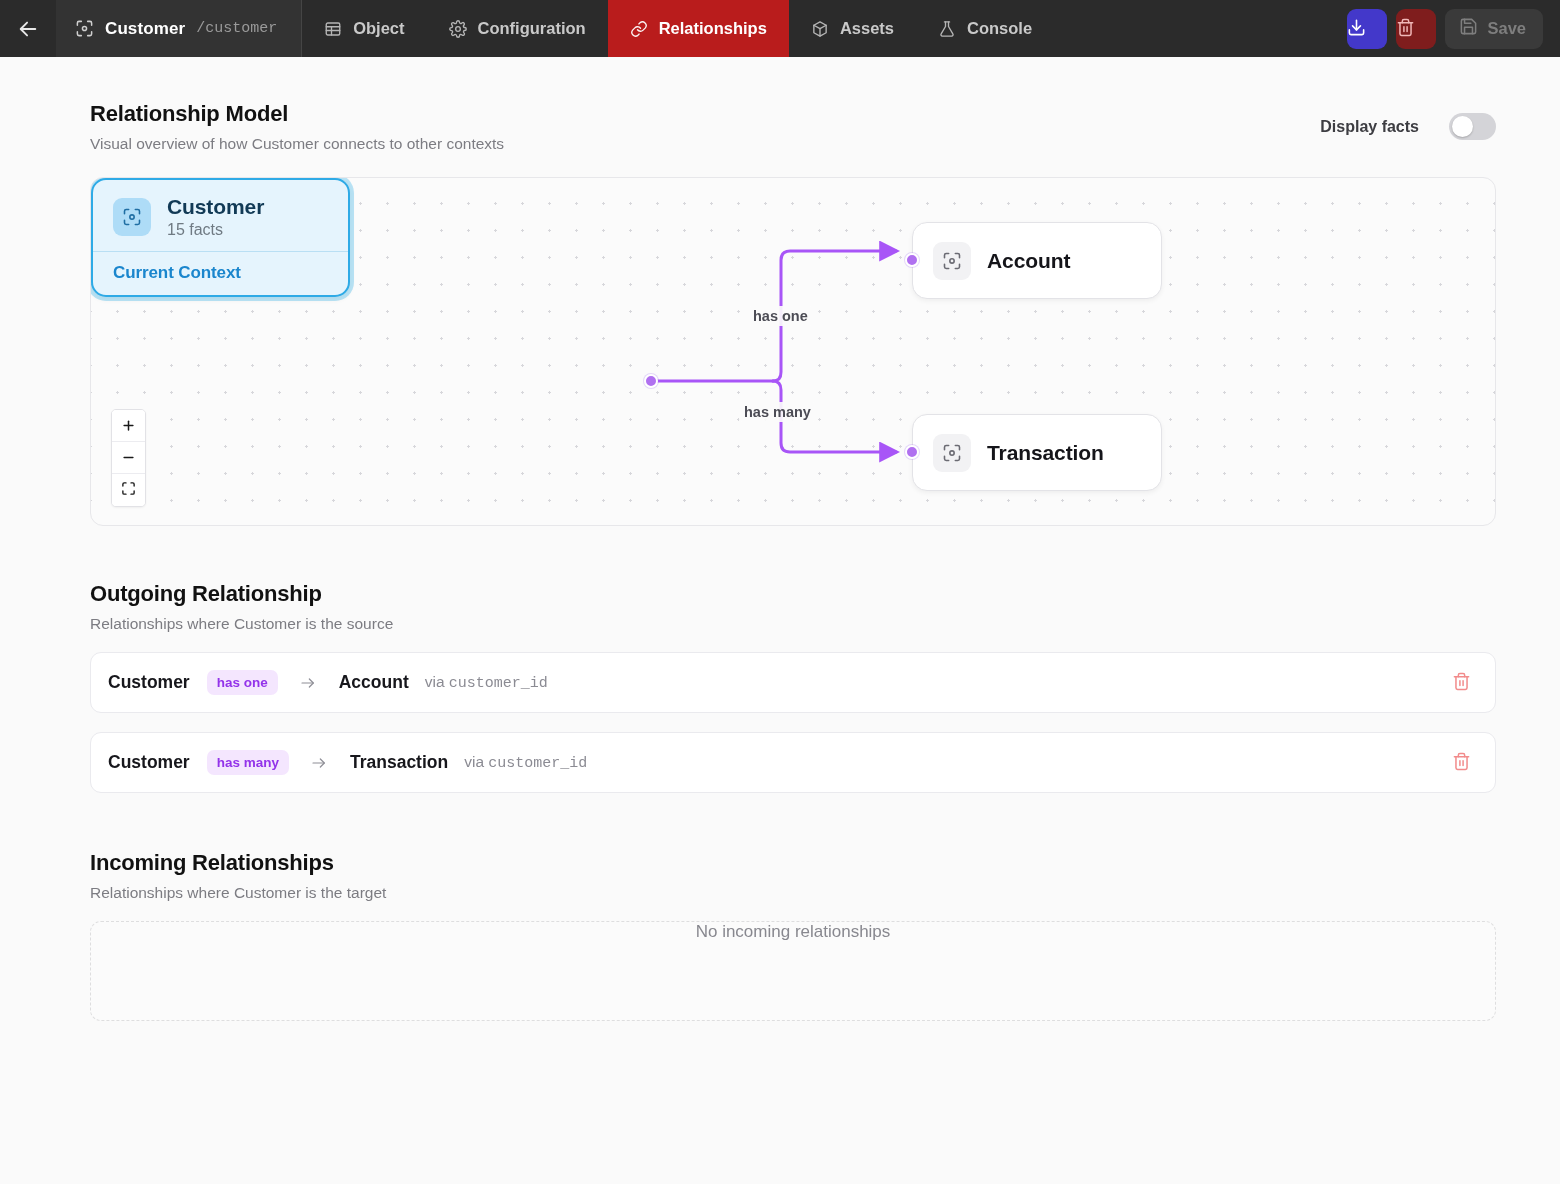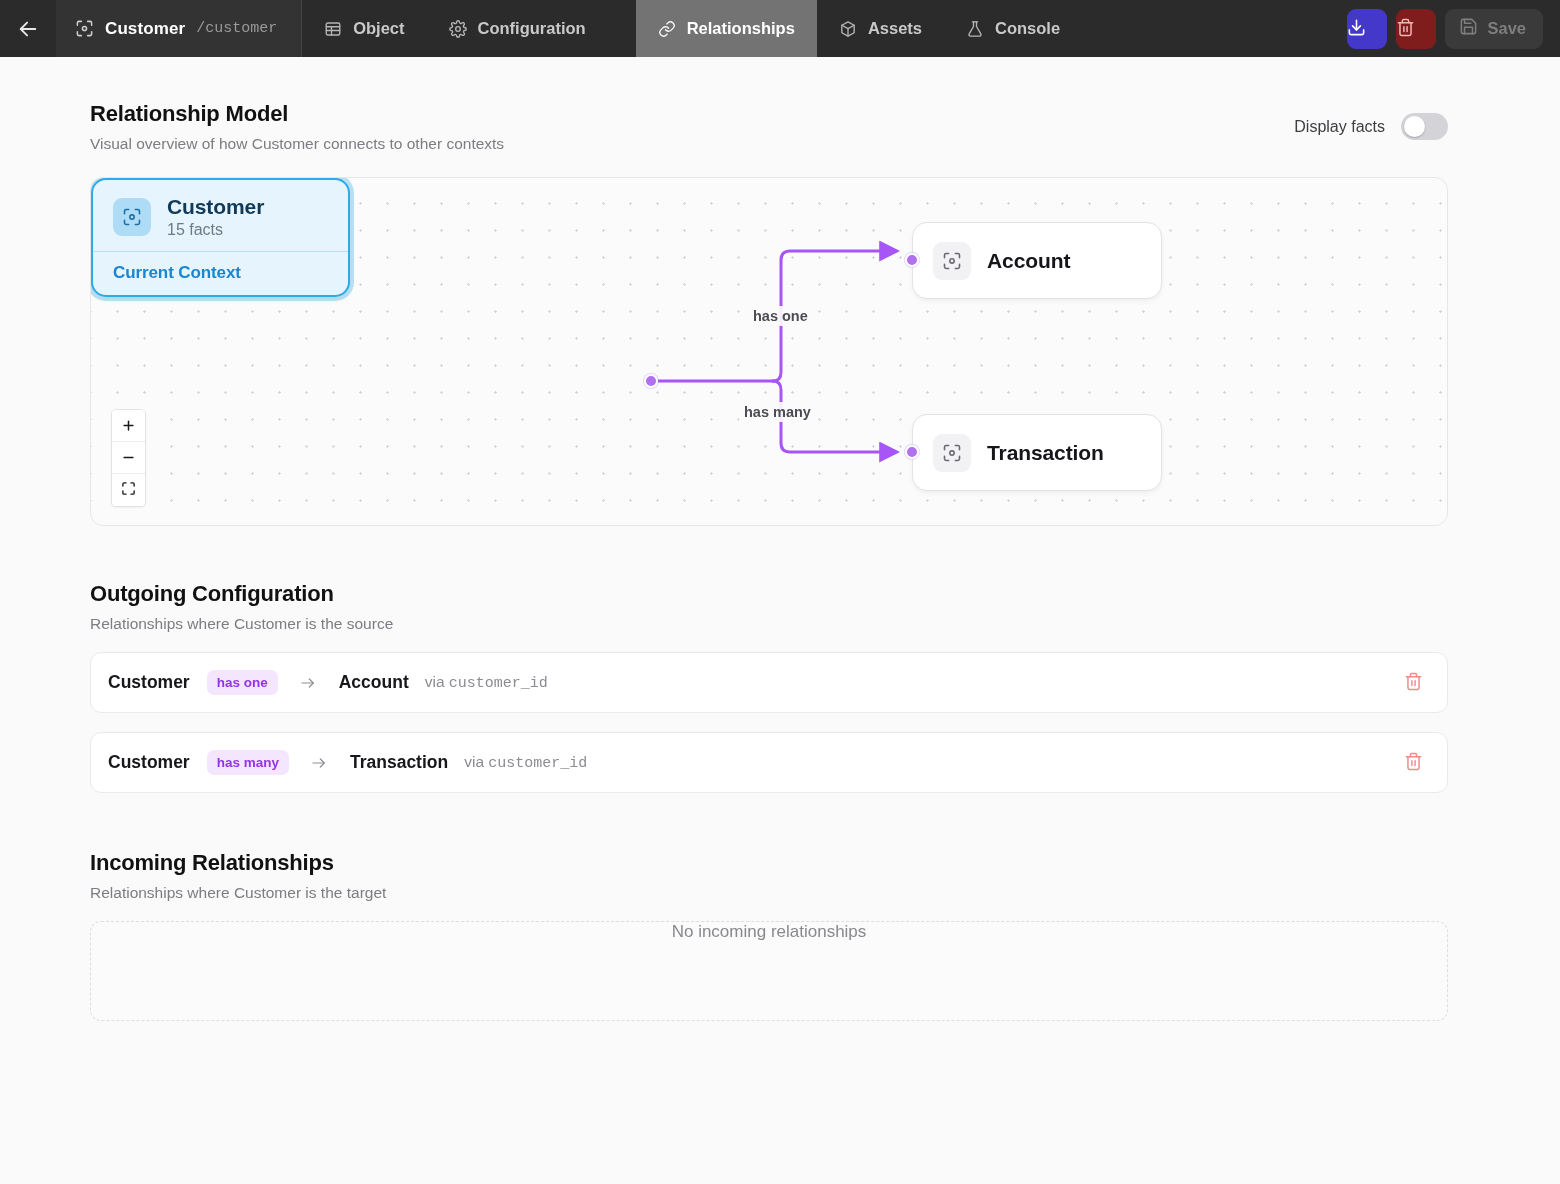--- a/index.html
+++ b/index.html
@@ -39,50 +39,51 @@
     font-family: "Liberation Mono", monospace;
   }
   .tabs { display: flex; align-items: center; }
   .tab {
     display: flex; align-items: center; gap: 11px;
     padding: 0 22px;
     color: #c9c9c9; font-size: 16.5px; font-weight: bold;
     cursor: pointer; height: 100%;
   }
   .tab .tab-ico { display: flex; align-items: center; opacity: .95; }
-  .tab.active { background: #737373; color: #ffffff; margin-left: 28px; }
+  .tab.active { background: #b91c1c; color: #ffffff; }
   .topbar-actions {
     margin-left: auto; display: flex; align-items: center; gap: 9px;
     padding-right: 17px;
   }
   .act-btn {
     width: 40px; height: 40px; border-radius: 9px;
     display: flex; align-items: center; justify-content: space-between;
     cursor: pointer; border: none;
   }
   .act-download { background: #4338ca; }
   .act-delete { background: #7f1d1d; }
   .act-save {
     background: #3a3a3a; color: #7e7e7e;
     width: auto; padding: 0 17px 0 14px; gap: 9px;
     font-size: 16.5px; font-weight: bold; cursor: default;
   }
 
   
-  .page { padding: 44px 112px 0 90px; }
+  .page { padding: 44px 64px 0 90px; }
 
   .sec-head-row { display: flex; align-items: flex-start; }
   .sec-title {
     font-size: 22px; font-weight: bold; color: #111111; letter-spacing: -.2px;
   }
   .sec-sub { font-size: 15.5px; color: #7c7c82; margin-top: 8px; }
 
   .display-facts {
-    margin-left: auto; display: flex; align-items: center; gap: 16px;
+    margin-left: auto; display: flex; align-items: center; gap: 30px;
     padding-top: 12px;
+    font-weight: bold;
   }
   .df-label { font-size: 16px; color: #3d3d42; }
   .toggle {
     width: 47px; height: 27px; border-radius: 14px; background: #d4d4d8;
     position: relative; cursor: pointer;
   }
   .toggle .knob {
     position: absolute; left: 3px; top: 3px;
     width: 21px; height: 21px; border-radius: 50%; background: #ffffff;
     box-shadow: 0 1px 2px rgba(0,0,0,.22);
@@ -451,21 +452,21 @@
             <path d="M21 16v3a2 2 0 0 1-2 2h-3"></path>
               <path d="M8 21H5a2 2 0 0 1-2-2v-3"></path>
           </svg>
         </span>
       </div>
     </div>
   </div>
 
   <div class="list-head">
     <div>
-      <div class="sec-title">Outgoing Configuration</div>
+      <div class="sec-title">Outgoing Relationship</div>
       <div class="sec-sub">Relationships where Customer is the source</div>
     </div>
   </div>
 
   <div class="rel-row">
     <span class="rel-src">Customer</span>
     <span class="rel-badge">has one</span>
     <span class="rel-arrow">
       <svg width="22" height="16" viewBox="0 0 24 24" fill="none" stroke="#8e8e96" stroke-width="1.8" stroke-linecap="round" stroke-linejoin="round">
         <line x1="3" y1="12" x2="20" y2="12"></line>

